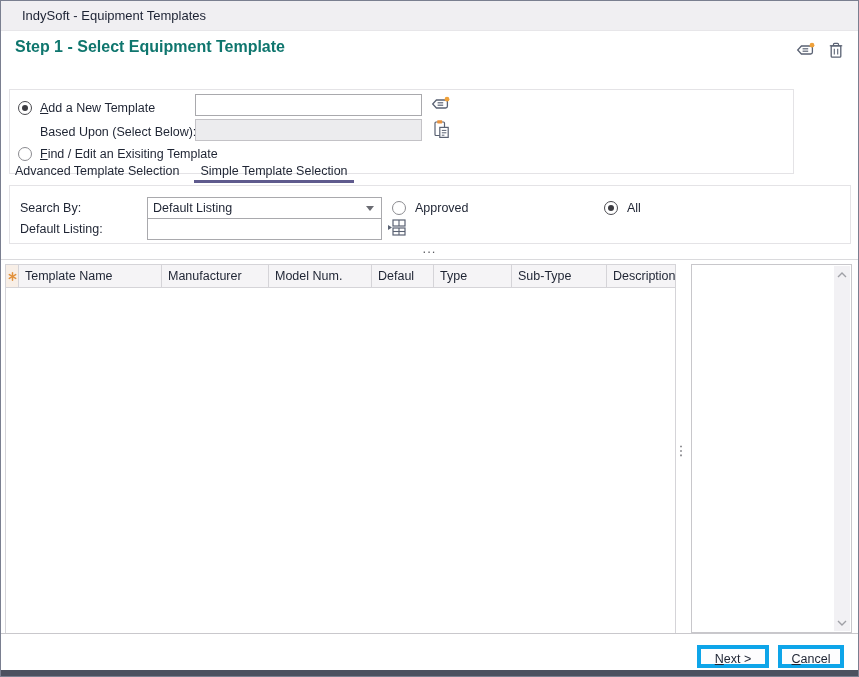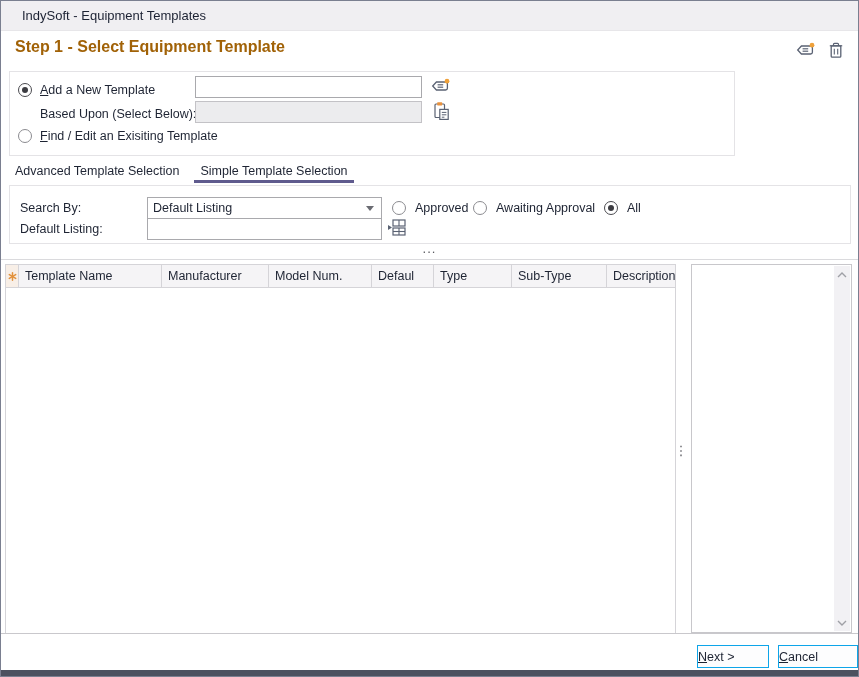--- a/index.html
+++ b/index.html
@@ -9,27 +9,27 @@
     position:relative; width:859px; height:677px; background:#fff;
     border:1px solid #7a7f90; overflow:hidden; color:#1e2433;
   }
 
   .titlebar {
     position:absolute; top:0; left:0; right:0; height:30px;
     background:#f0eff2; border-bottom:1px solid #e7e6e9;
     font-size:13px; line-height:29px; padding-left:21px; color:#1c2233;
   }
 
-  .page-title { position:absolute; left:14px; top:37px; font-size:16px; font-weight:bold; color:#a16207; }
+  .page-title { position:absolute; left:14px; top:37px; font-size:16px; font-weight:bold; color:#0f766e; }
 
   .header-icons { position:absolute; top:40px; right:14px; display:flex; gap:12px; align-items:center; }
   .icon-btn { display:inline-flex; align-items:center; justify-content:center; cursor:pointer; }
 
   .groupbox { position:absolute; border:1px solid #e4e3e6; background:#fff; }
-  .mode-box   { left:8px; top:70px;  width:726px; height:85px; }
+  .mode-box   { left:8px; top:88px;  width:785px; height:85px; }
   .search-box { left:8px; top:184px; width:842px; height:59px; }
 
   .radio { width:14px; height:14px; border-radius:50%; border:1px solid #8b8b90; background:#fff; display:inline-block; position:relative; flex:none; }
   .radio.sel { border-color:#4a4a4f; }
   .radio.sel::after { content:""; position:absolute; left:3px; top:3px; width:6px; height:6px; border-radius:50%; background:#3c3c41; }
 
   .lbl { font-size:12.5px; color:#1e2433; white-space:nowrap; }
   .u { text-decoration:underline; }
 
   .txt { border:1px solid #a9a9ad; background:#fff; font-family:inherit; font-size:12.5px; padding:0 5px; height:22px; }
@@ -79,24 +79,24 @@
 
   .vsplit { position:absolute; left:672px; top:437px; width:16px; height:26px; color:#5f5f66;
             font-size:13px; line-height:26px; text-align:center; cursor:col-resize; }
 
   .right-panel { position:absolute; left:690px; top:263px; width:161px; height:369px;
                  border:1px solid #c8c7cb; background:#fff; }
   .scrollbar { position:absolute; top:1px; right:1px; bottom:1px; width:16px; background:#f2f1f4; }
   .scroll-btn { position:absolute; left:0; width:16px; height:17px; display:flex; align-items:center; justify-content:center; cursor:pointer; }
   .scroll-btn.up { top:0; } .scroll-btn.down { bottom:0; }
 
-  .btn { position:absolute; top:644px; height:23px; border:1px solid #0ea5e9; background:#fdfdfe;
-         font-family:inherit; font-size:12.5px; color:#1e2433; text-align:left; line-height:20px; cursor:pointer; }
+  .btn { position:absolute; top:644px; height:23px; border:4px solid #0ea5e9; background:#fdfdfe;
+         font-family:inherit; font-size:12.5px; color:#1e2433; text-align:center; line-height:20px; cursor:pointer; }
   .btn-next { left:696px; width:72px; }
-  .btn-cancel { left:777px; width:80px; }
+  .btn-cancel { left:777px; width:66px; }
 
   .bottombar { position:absolute; left:0; right:0; bottom:0; height:6px; background:#4c515f; }
 </style>
 </head>
 <body>
 
 <div class="window">
 
   <div class="titlebar">
     <span>IndySoft - Equipment Templates</span>
@@ -159,24 +159,20 @@
 
   <div class="groupbox search-box">
     <span class="lbl lbl-searchby">Search By:</span>
     <div class="dropdown">
       <span>Default Listing</span>
       <span class="dd-arrow"></span>
     </div>
     <div class="radio-group rg-approved">
       <span class="radio"></span>
       <span class="lbl">Approved</span>
-    </div>
-    <div class="radio-group rg-awaiting">
-      <span class="radio"></span>
-      <span class="lbl">Awaiting Approval</span>
     </div>
     <div class="radio-group rg-all">
       <span class="radio sel"></span>
       <span class="lbl">All</span>
     </div>
     <span class="lbl lbl-deflist">Default Listing:</span>
     <input class="txt inp-deflist" value="" style="">
     <span class="icon-btn mi-grid">
       <svg width="19" height="17" viewBox="0 0 19 17">
         <path d="M1 6 L5 8.5 L1 11 Z" fill="#5a6273"></path>

